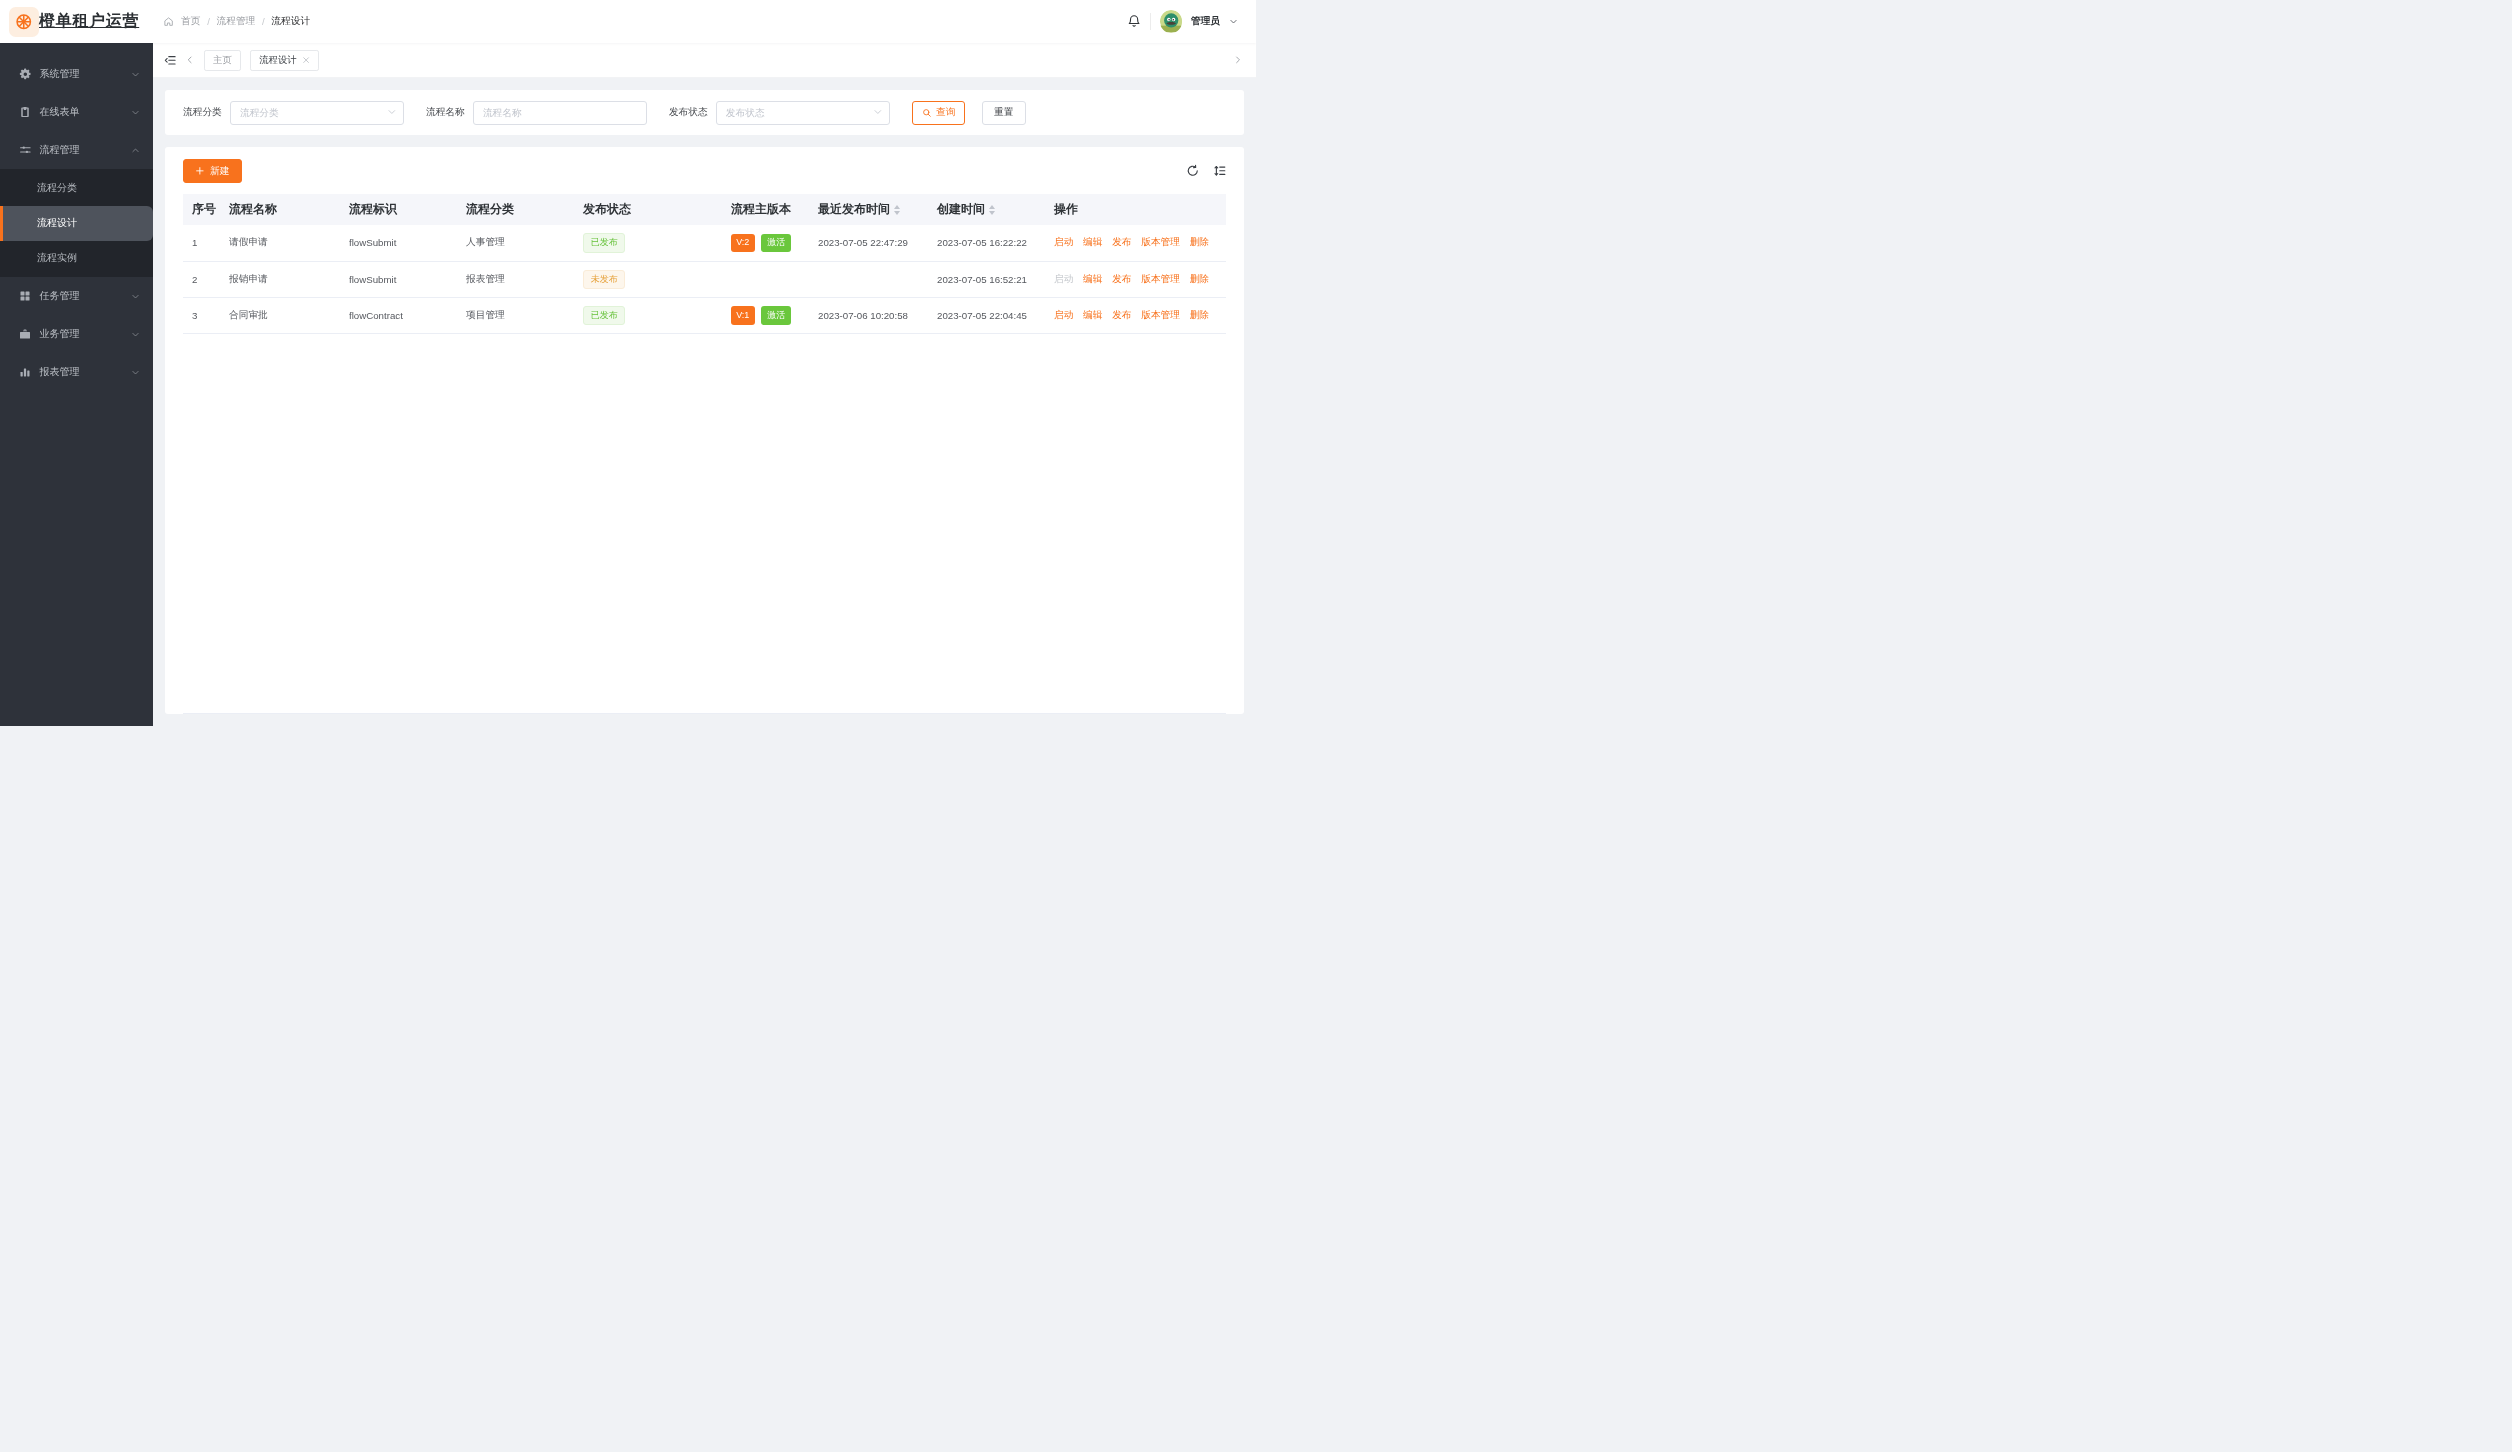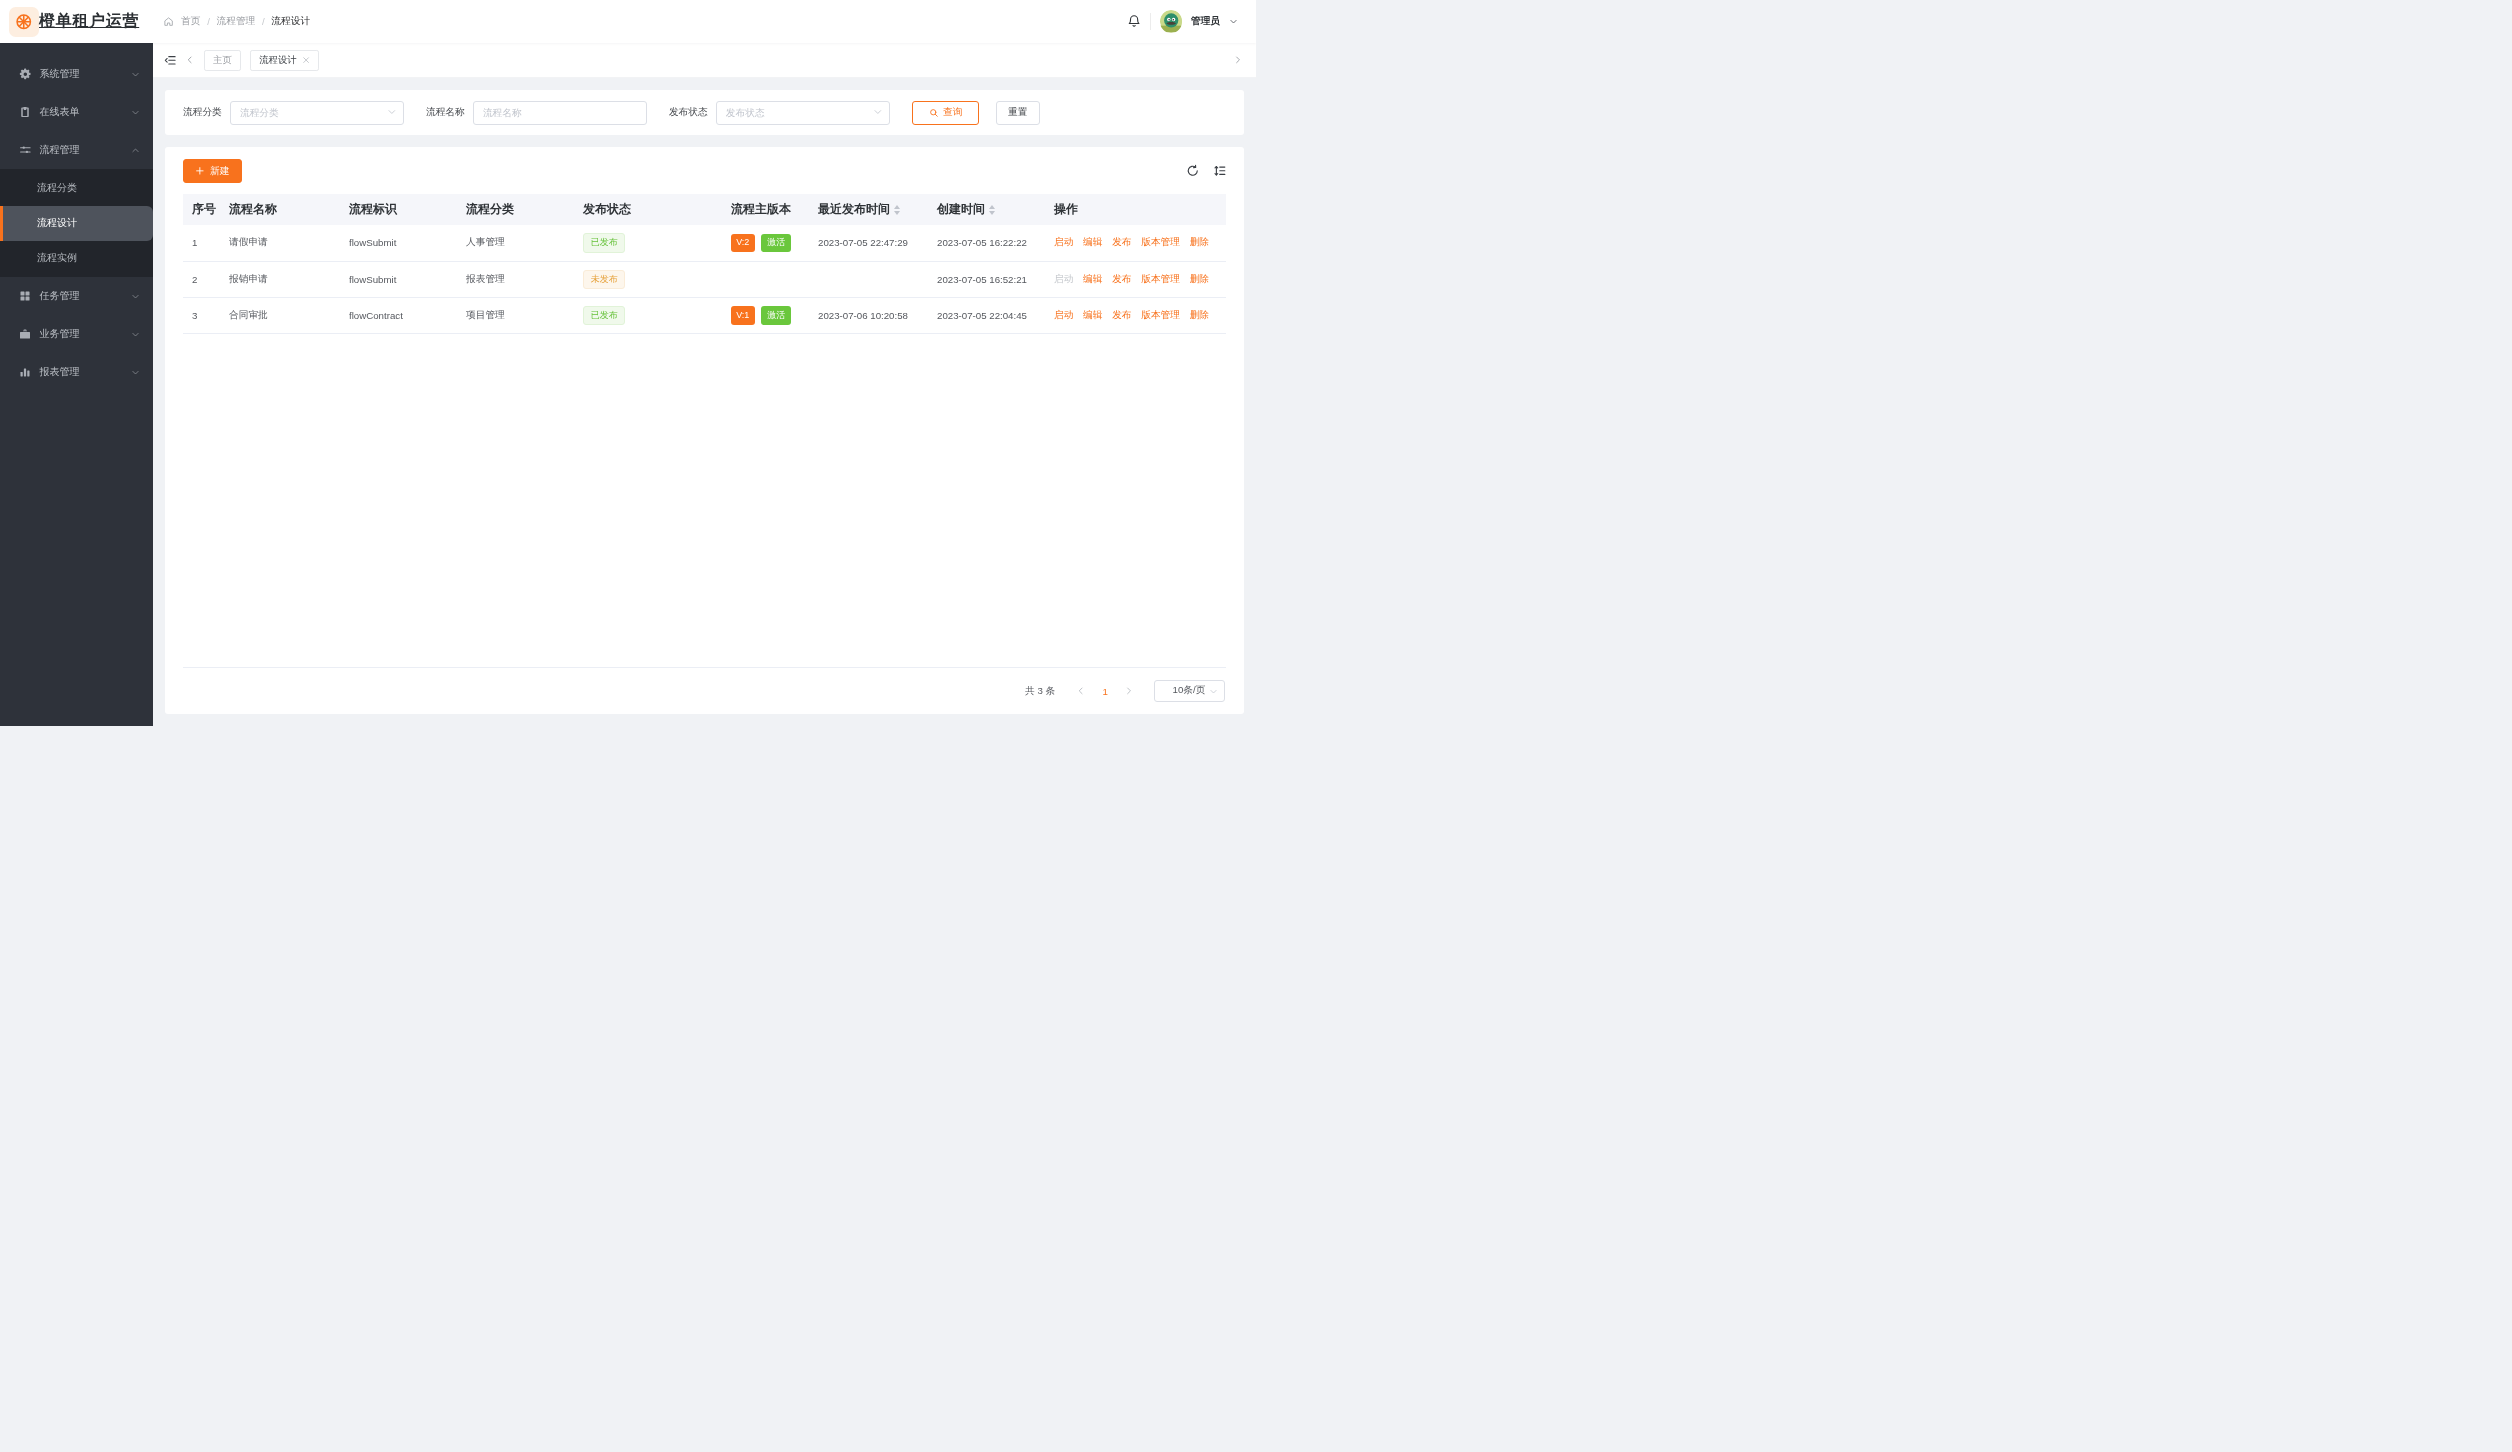--- a/index.html
+++ b/index.html
@@ -49,21 +49,21 @@
   
   .filter-card { background:#fff; border-radius:3px; height:45px; flex:0 0 45px; display:flex; align-items:center; padding:0 18px; margin-bottom:12px; }
   .filter-group { display:flex; align-items:center; margin-right:22px; }
   .filter-label { color:#45484d; margin-right:8.2px; white-space:nowrap; }
   .field { position:relative; width:174px; }
   .field input { width:100%; height:24px; border:0.7px solid #dcdfe6; border-radius:3px; padding:0 21px 0 9px; font-size:9.7px; color:#303133; font-family:inherit; outline:none; background:#fff; }
   .field.text input { padding-right:9px; }
   .field input::placeholder { color:#c0c4cc; }
   .field .sel-caret { position:absolute; right:7.5px; top:6.7px; color:#c0c4cc; pointer-events:none; }
   .btn { height:24px; border-radius:3px; font-size:9.7px; display:inline-flex; align-items:center; justify-content:center; cursor:pointer; font-family:inherit; background:#fff; }
-  .btn-query { border:0.7px solid #f8721d; color:#f8721d; padding:0 16px; gap:4.5px; margin-right:16.5px; }
+  .btn-query { border:0.7px solid #f8721d; color:#f8721d; padding:0 9px; gap:4.5px; margin-right:16.5px; }
   .btn-reset { border:0.7px solid #dcdfe6; color:#45484d; padding:0 11.2px; }
 
   
   .table-card { background:#fff; border-radius:3px; flex:1; display:flex; flex-direction:column; padding:12px 18px 0; overflow:hidden; }
   .card-toolbar { display:flex; align-items:center; justify-content:space-between; }
   .btn-create { background:#f8721d; border:0.7px solid #f8721d; color:#fff; padding:0 11.2px; gap:5.2px; }
   .toolbar-icons { display:flex; align-items:center; gap:13.5px; color:#3a3e44; }
   .toolbar-icons .t-ic { display:flex; cursor:pointer; }
 
   table.grid { width:100%; border-collapse:collapse; table-layout:fixed; margin-top:11.2px; }
@@ -444,40 +444,18 @@
               <td>2023-07-05 22:04:45</td>
               <td>
                 <span class="action">启动</span><span class="action">编辑</span><span class="action">发布</span><span class="action">版本管理</span><span class="action">删除</span>
               </td>
             </tr>
           </tbody>
         </table>
 
         <div class="table-filler"></div>
 
-        <div class="pagination">
-          <span class="pg-total">共 3 条</span>
-          <span class="pg-arrow">
-            <svg width="9.7" height="9.7" viewBox="0 0 24 24" fill="none" stroke="currentColor" stroke-width="2.2" stroke-linecap="round" stroke-linejoin="round">
-                <polyline points="15 5 8 12 15 19"></polyline>
-              </svg>
-          </span>
-          <span class="pg-page">1</span>
-          <span class="pg-arrow">
-            <svg width="9.7" height="9.7" viewBox="0 0 24 24" fill="none" stroke="currentColor" stroke-width="2.2" stroke-linecap="round" stroke-linejoin="round">
-                <polyline points="9 5 16 12 9 19"></polyline>
-              </svg>
-          </span>
-          <span class="pg-size">
-            <span>10条/页</span>
-            <span class="sel-caret">
-              <svg width="9" height="9" viewBox="0 0 24 24" fill="none" stroke="currentColor" stroke-width="2" stroke-linecap="round" stroke-linejoin="round">
-                  <polyline points="5 9 12 16 19 9"></polyline>
-                </svg>
-            </span>
-          </span>
-        </div>
       </div>
 
     </div>
   </div>
 </div>
 
 
 </body></html>

